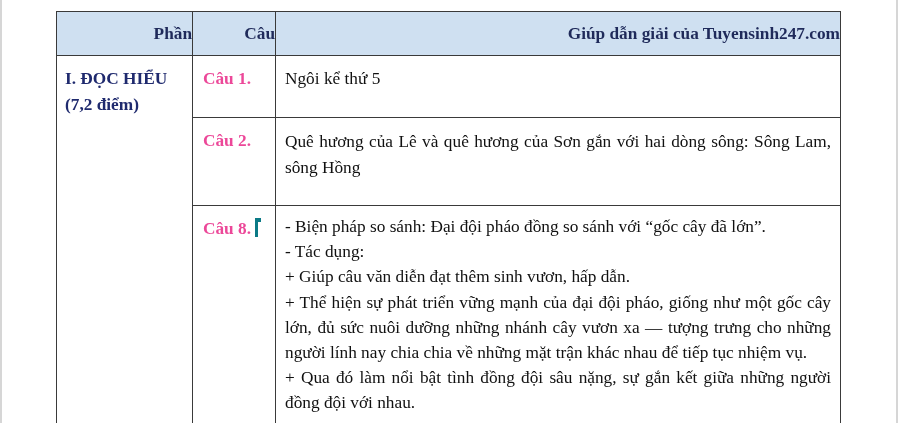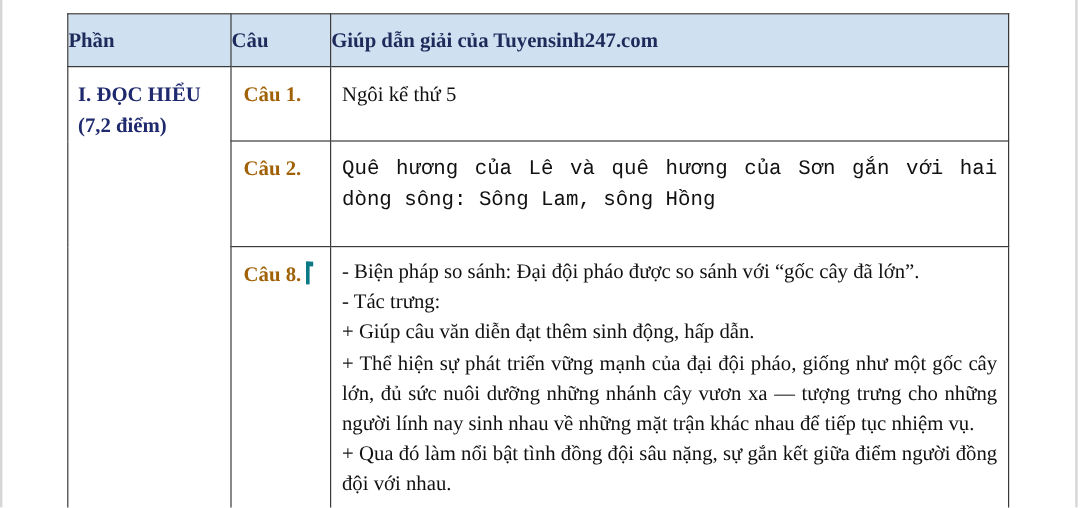--- a/index.html
+++ b/index.html
@@ -46,46 +46,46 @@
     }
     table.answer col.c1 { width: 136px; }
     table.answer col.c2 { width: 83px; }
     table.answer col.c3 { width: 565px; }
     th {
       background: #cfe0f1;
       color: #1f2a5a;
       font-weight: bold;
       height: 43px;
       vertical-align: middle !important;
-      text-align: left;
+      text-align: right;
       font-size: 17.3px;
     }
     .part-cell {
       color: #1f2a6e;
       font-weight: bold;
       padding: 10px 6px 0 8px !important;
       line-height: 26px;
     }
     .q-cell {
-      color: #a16207;
+      color: #ec4899;
       font-weight: bold;
       padding: 10px 0 0 10px !important;
       line-height: 26px;
       white-space: nowrap;
     }
     .a-cell {
       padding: 8px 9px 8px 9px !important;
       line-height: 25px;
       text-align: justify;
     }
     .a-cell .line { display: block; }
     .row1 td { height: 43px; }
     .row1 .a-cell { padding-top: 10px !important; }
     .row2 td { height: 68px; margin-left: 40px; }
-    .row2 .a-cell { padding-top: 11px !important; line-height: 26px; font-family: Liberation Mono, monospace; }
+    .row2 .a-cell { padding-top: 11px !important; line-height: 26px; }
     .row3 td { height: 245px; }
     .row3 .a-cell { padding-top: 8px !important; line-height: 25.2px; }
     .cursor-marker {
       display: inline-block;
       width: 3px;
       height: 19px;
       background: #0b7a86;
       margin-left: 4px;
       vertical-align: -3px;
       position: relative;
@@ -133,23 +133,23 @@
         <td class="q-cell">Câu 2.</td>
         <td class="a-cell">
           <span class="line">Quê hương của Lê và quê hương của Sơn gắn với hai dòng sông: Sông Lam, sông Hồng</span>
         </td>
       </tr>
       <tr class="row3">
         <td class="q-cell">
           <span>Câu 8.</span><span class="cursor-marker"></span>
         </td>
         <td class="a-cell">
-          <span class="line">- Biện pháp so sánh: Đại đội pháo được so sánh với “gốc cây đã lớn”.</span>
-          <span class="line">- Tác trưng:</span>
-          <span class="line">+ Giúp câu văn diễn đạt thêm sinh động, hấp dẫn.</span>
-          <span class="line">+ Thể hiện sự phát triển vững mạnh của đại đội pháo, giống như một gốc cây lớn, đủ sức nuôi dưỡng những nhánh cây vươn xa — tượng trưng cho những người lính nay sinh nhau về những mặt trận khác nhau để tiếp tục nhiệm vụ.</span>
-          <span class="line">+ Qua đó làm nổi bật tình đồng đội sâu nặng, sự gắn kết giữa điểm người đồng đội với nhau.</span>
+          <span class="line">- Biện pháp so sánh: Đại đội pháo đồng so sánh với “gốc cây đã lớn”.</span>
+          <span class="line">- Tác dụng:</span>
+          <span class="line">+ Giúp câu văn diễn đạt thêm sinh vươn, hấp dẫn.</span>
+          <span class="line">+ Thể hiện sự phát triển vững mạnh của đại đội pháo, giống như một gốc cây lớn, đủ sức nuôi dưỡng những nhánh cây vươn xa — tượng trưng cho những người lính nay chia chia về những mặt trận khác nhau để tiếp tục nhiệm vụ.</span>
+          <span class="line">+ Qua đó làm nổi bật tình đồng đội sâu nặng, sự gắn kết giữa những người đồng đội với nhau.</span>
         </td>
       </tr>
 
     </tbody>
   </table>
 </div>
 
 </body></html>

